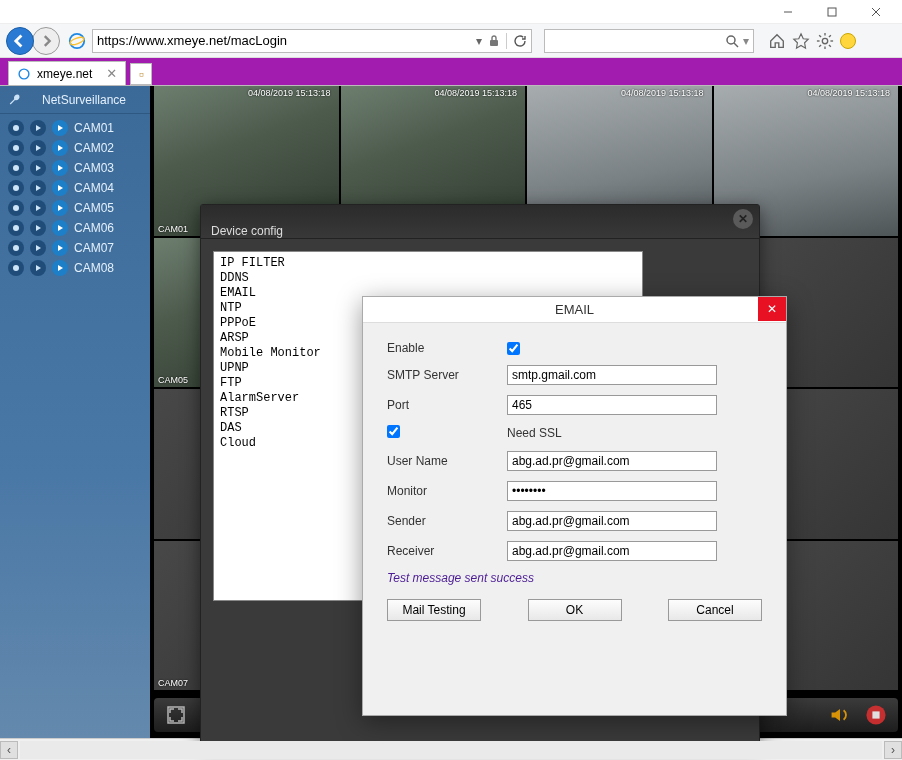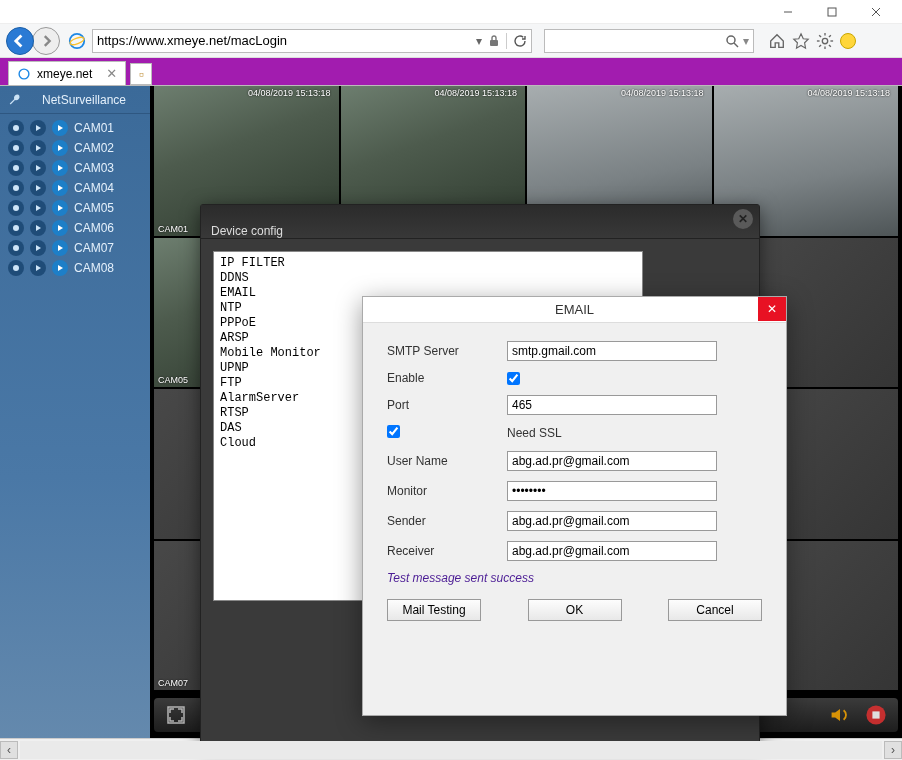--- a/index.html
+++ b/index.html
@@ -469,26 +469,26 @@
     </div>
   </div>
 
   <div class="dlg-light">
     <div class="dlg-light-title">
       <span>EMAIL</span>
       <div class="dlg-light-close">✕</div>
     </div>
     <div class="dlg-light-body">
       <div class="frow">
+        <div class="flabel">Enable</div>
+        <input type="checkbox" class="fcheck" checked="" style="">
+      </div>
+      <div class="frow">
         <div class="flabel">SMTP Server</div>
         <input class="finput" value="smtp.gmail.com" style="">
-      </div>
-      <div class="frow">
-        <div class="flabel">Enable</div>
-        <input type="checkbox" class="fcheck" checked="" style="">
       </div>
       <div class="frow">
         <div class="flabel">Port</div>
         <input class="finput" value="465" style="">
       </div>
       <div class="frow">
         <div class="flabel"><input type="checkbox" class="fcheck" checked="" style=""></div>
         <div style="font-size:12px;color:#333">Need SSL</div>
       </div>
       <div class="frow">

